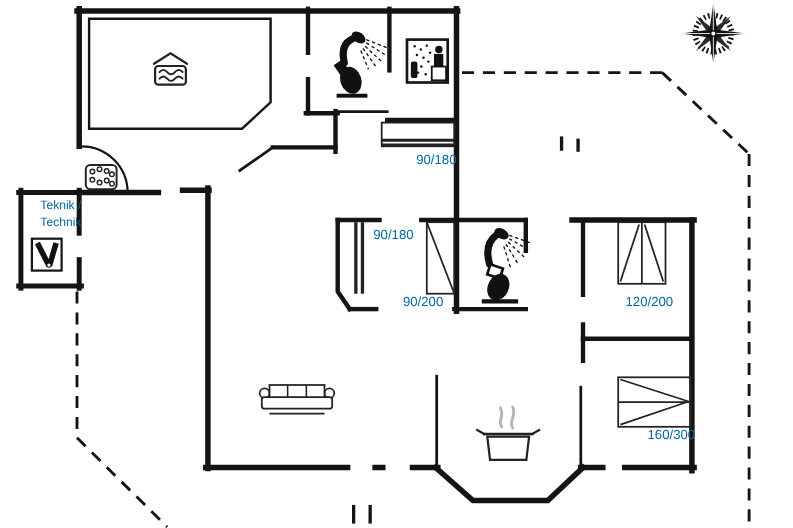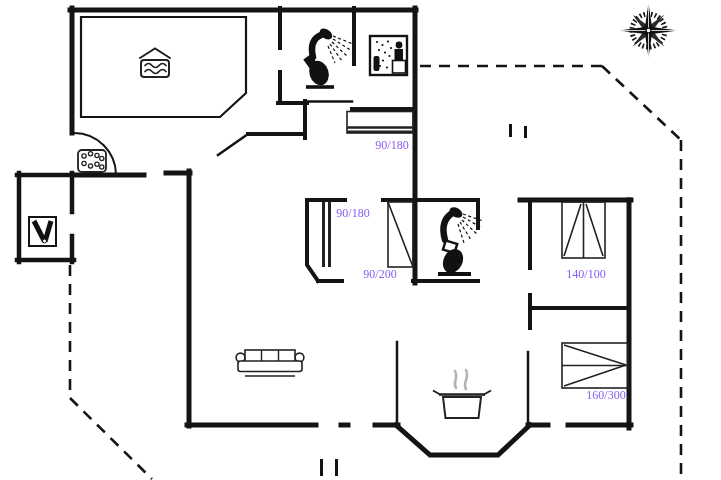--- a/index.html
+++ b/index.html
@@ -2,22 +2,22 @@
 <html><head>
 <meta charset="utf-8">
 <style>
   html,body{margin:0;padding:0;background:#ffffff;}
   #stage{
     position:relative;width:721px;height:480px;background:#ffffff;
     font-family:"Liberation Sans", sans-serif;overflow:hidden;
   }
   #plan-svg{position:absolute;left:0;top:0;}
   .lbl{
-    position:absolute;color:#8b5cf6;font-size:12px;line-height:13px;
-    text-align:center;white-space:nowrap;font-family:Liberation Serif, serif;
+    position:absolute;color:#0369a1;font-size:12px;line-height:13px;
+    text-align:right;white-space:nowrap;
   }
   .lbl-utility{font-size:11px;line-height:15px;}
 </style>
 </head>
 <body>
 
 <div id="stage">
 
 <svg id="plan-svg" width="721" height="480" viewBox="0 0 721 480">
 
@@ -239,24 +239,28 @@
       <polygon points="648.5,58 652.5,30.5 644.5,30.5"></polygon>
       <polygon points="619,30.5 648.5,34.5 648.5,26.5"></polygon>
       <polygon points="678,30.5 648.5,34.5 648.5,26.5"></polygon>
     </g>
     <path d="M648.5,3 V58 M619,30.5 H678" stroke="#fff" stroke-width="0.8" fill="none"></path>
     <circle cx="648.5" cy="30.5" r="2.4" fill="#fff" stroke="#111" stroke-width="1.2"></circle>
   </g>
 
 </svg>
 
+<div class="lbl lbl-utility" style="left:22px;top:180px;width:52px;">
+  <div>Teknik /</div>
+  <div>Technik</div>
+</div>
 
 <div class="lbl" style="left:369px;top:139px;width:46px;">90/180</div>
 
 <div class="lbl" style="left:330px;top:207px;width:46px;">90/180</div>
 
 <div class="lbl" style="left:357px;top:268px;width:46px;">90/200</div>
 
-<div class="lbl" style="left:560px;top:268px;width:52px;">140/100</div>
+<div class="lbl" style="left:560px;top:268px;width:52px;">120/200</div>
 
 <div class="lbl" style="left:580px;top:389px;width:52px;">160/300</div>
 
 </div>
 
 </body></html>

